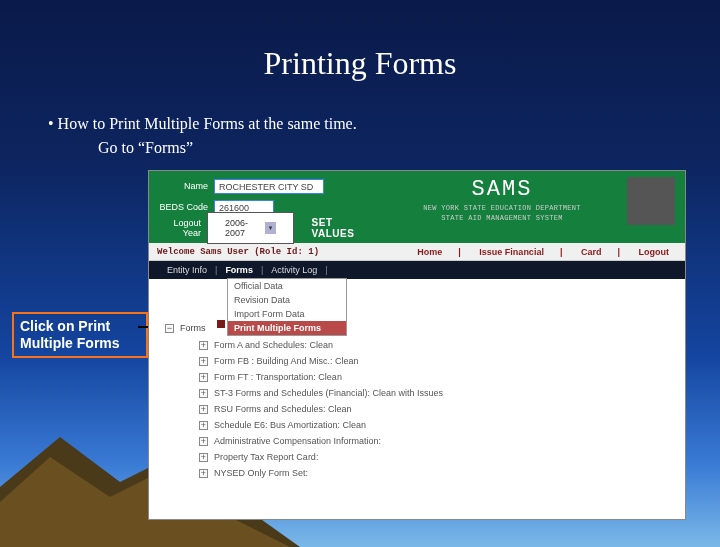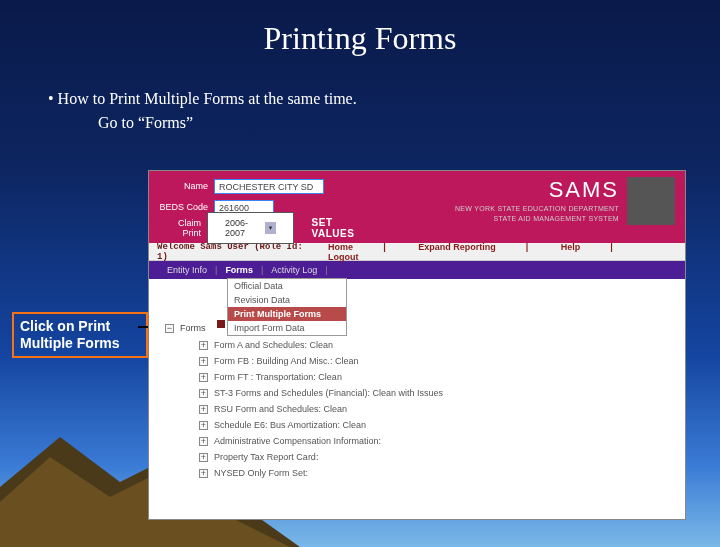--- a/index.html
+++ b/index.html
@@ -14,21 +14,21 @@
       #0d2560 30%,
       #1445a0 65%,
       #3a7bd5 85%,
       #7ab8e8 100%);
   }
   .slide { position: relative; width: 100%; height: 100%; }
   .title {
     color: #fff;
     font-size: 32px;
     text-align: center;
-    padding-top: 20px;
+    padding-top: 45px;
     font-weight: normal;
   }
   .bullet-block {
     color: #fff;
     font-size: 16px;
     margin: 30px 0 0 48px;
     line-height: 1.5;
   }
   .bullet-line1 { }
   .bullet-line2 { margin-left: 50px; }
@@ -60,21 +60,21 @@
     top: 170px;
     width: 538px;
     height: 350px;
     background: #fff;
     font-family: Arial, sans-serif;
     font-size: 10px;
     color: #333;
     border: 1px solid #888;
   }
   .app-header {
-    background: #be185d;
+    background: #15803d;
     height: 72px;
     display: flex;
     position: relative;
   }
   .app-header-left {
     padding: 6px 10px;
     width: 230px;
   }
   .field-row { display: flex; align-items: center; margin-bottom: 3px; height: 18px; }
   .field-label { color: #fff; font-size: 9px; width: 55px; text-align: right; padding-right: 6px; }
@@ -109,21 +109,22 @@
     font-weight: bold;
     font-size: 10px;
     margin-left: 18px;
     letter-spacing: 0.5px;
   }
   .app-header-right {
     position: absolute;
     right: 10px;
     top: 6px;
     width: 290px;
-    text-align: right;
+    text-align: center;
+    font-family: Liberation Mono, monospace;
   }
   .brand-title { color: #fff; font-size: 22px; font-weight: normal; letter-spacing: 2px; }
   .brand-sub { color: #ccc; font-size: 7px; line-height: 1.2; margin-top: 2px; letter-spacing: 0.3px; }
   .brand-img {
     position: absolute;
     right: 0; top: 0;
     width: 48px; height: 48px;
     background: #555;
   }
   .brand-text-wrap { margin-right: 56px; }
@@ -132,23 +133,23 @@
     height: 18px;
     display: flex;
     justify-content: space-between;
     align-items: center;
     padding: 0 8px;
     font-size: 9px;
     border-bottom: 1px solid #ccc;
   }
   .welcome-left { color: #6a1a1a; font-weight: bold; font-family: Liberation Mono, monospace; }
   .welcome-right { color: #8a1a1a; font-weight: bold; }
-  .welcome-right span { margin: 0 15px; }
+  .welcome-right span { margin: 0 8px; }
   .tabs-bar {
-    background: #4c1d95;
+    background: #0f172a;
     height: 18px;
     display: flex;
     align-items: center;
     padding-left: 10px;
     font-size: 9px;
     color: #ddd;
   }
   .tab { padding: 0 8px; }
   .tab.active { color: #fff; font-weight: bold; }
   .tab-sep { color: #888; }
@@ -236,21 +237,21 @@
       <div class="app-header-left">
         <div class="field-row">
           <div class="field-label">Name</div>
           <div class="field-box">ROCHESTER CITY SD</div>
         </div>
         <div class="field-row">
           <div class="field-label">BEDS Code</div>
           <div class="field-box" style="min-width:60px;">261600</div>
         </div>
         <div class="field-row">
-          <div class="field-label">Claim Print</div>
+          <div class="field-label">Logout Year</div>
           <div class="select-box">
             <span>2006-2007</span>
             <span class="select-arrow">▾</span>
           </div>
           <span class="set-values">SET VALUES</span>
         </div>
       </div>
       <div class="app-header-right">
         <div class="brand-img"></div>
         <div class="brand-text-wrap">
@@ -258,40 +259,40 @@
           <div class="brand-sub">NEW YORK STATE EDUCATION DEPARTMENT</div>
           <div class="brand-sub">STATE AID MANAGEMENT SYSTEM</div>
         </div>
       </div>
     </div>
 
     <div class="welcome-bar">
       <div class="welcome-left">Welcome Sams User (Role Id: 1)</div>
       <div class="welcome-right">
         <span>Home</span><span>|</span>
-        <span>Expand Reporting</span><span>|</span>
-        <span>Help</span><span>|</span>
+        <span>Issue Financial</span><span>|</span>
+        <span>Card</span><span>|</span>
         <span>Logout</span>
       </div>
     </div>
 
     <div class="tabs-bar">
       <span class="tab">Entity Info</span>
       <span class="tab-sep">|</span>
       <span class="tab active">Forms</span>
       <span class="tab-sep">|</span>
       <span class="tab">Activity Log</span>
       <span class="tab-sep">|</span>
     </div>
 
     <div class="dropdown-menu">
       <div class="mitem">Official Data</div>
       <div class="mitem">Revision Data</div>
+      <div class="mitem">Import Form Data</div>
       <div class="mitem highlight">Print Multiple Forms</div>
-      <div class="mitem">Import Form Data</div>
     </div>
     <div class="dd-red-square"></div>
 
     <div class="content-area">
       <div class="forms-label">
         <span class="expand-icon">−</span><span>Forms</span>
       </div>
       <div class="form-list" id="form-list">
           <div class="form-item">
             <span class="expand-icon">+</span>
@@ -304,21 +305,21 @@
           <div class="form-item">
             <span class="expand-icon">+</span>
             <span>Form FT : Transportation:  Clean</span>
           </div>
           <div class="form-item">
             <span class="expand-icon">+</span>
             <span>ST-3 Forms and Schedules (Financial):  Clean with Issues</span>
           </div>
           <div class="form-item">
             <span class="expand-icon">+</span>
-            <span>RSU Form and Schedules:  Clean</span>
+            <span>RSU Forms and Schedules:  Clean</span>
           </div>
           <div class="form-item">
             <span class="expand-icon">+</span>
             <span>Schedule E6: Bus Amortization:  Clean</span>
           </div>
           <div class="form-item">
             <span class="expand-icon">+</span>
             <span>Administrative Compensation Information:</span>
           </div>
           <div class="form-item">

